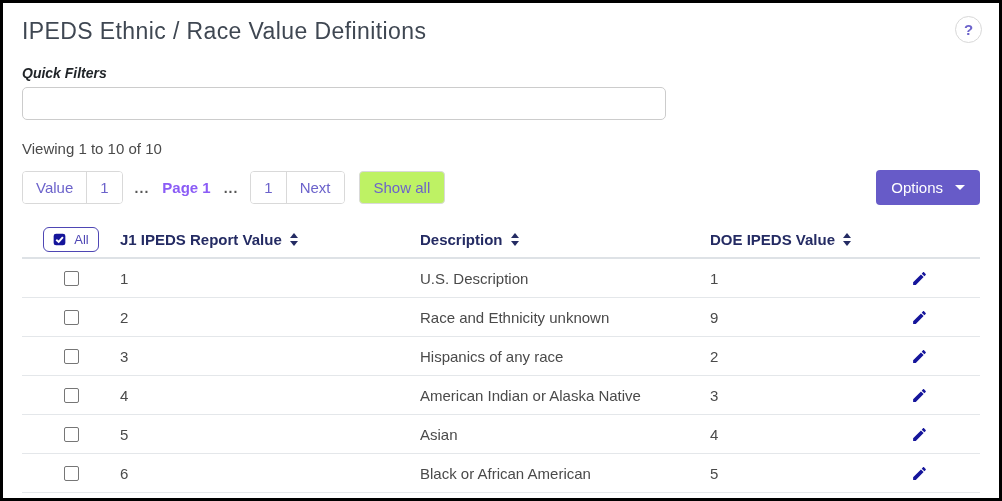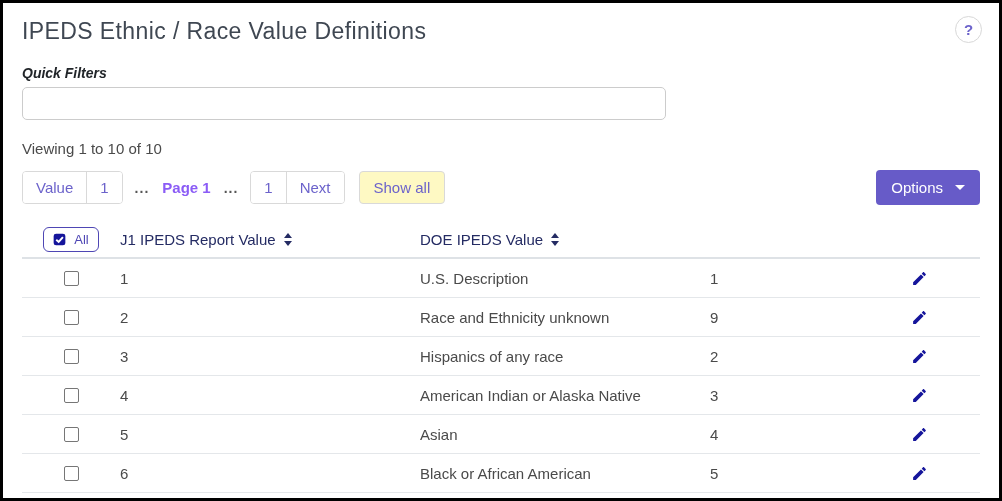--- a/index.html
+++ b/index.html
@@ -41,21 +41,21 @@
     background:#fff; cursor:pointer; line-height:19px;
   }
   .btn-cell + .btn-cell { border-left:1px solid #d9d9d9; }
   .ellipsis {
     margin:0 12px; font-size:14px; font-weight:700; color:#555;
     letter-spacing:1px; line-height:10px;
   }
   .page-label { font-size:15px; font-weight:700; color:#8b5cf6; margin:0 1px; }
   .show-all {
     margin-left:14px; padding:6px 14px; font-size:15px; color:var(--link-purple);
-    border:1px solid #d9d9d9; border-radius:4px; background:#fef9c3; cursor:pointer;
+    border:1px solid #d9d9d9; border-radius:4px; background:#bef264; cursor:pointer;
     line-height:19px;
   }
   .options-btn {
     margin-left:auto; background:var(--accent-purple); color:#fff;
     border:none; border-radius:4px; padding:9px 15px; font-size:15px;
     display:flex; align-items:center; gap:12px; cursor:pointer; line-height:17px;
   }
   .caret-down {
     width:0; height:0; display:inline-block;
     border-left:5px solid transparent; border-right:5px solid transparent;
@@ -71,21 +71,21 @@
     display:flex; align-items:center; height:39px;
     border-bottom:1px solid #e4e7ea;
     font-size:15px; color:var(--body-text);
   }
   .col-check { width:98px; display:flex; justify-content:center; }
   .col-value { width:300px; }
   .col-desc  { width:290px; }
   .col-doe   { width:170px; }
   .col-edit  { flex:1; display:flex; justify-content:flex-end; padding-right:52px; }
   .th {
-    font-size:15px; font-weight:400; color:var(--header-navy);
+    font-size:15px; font-weight:700; color:var(--header-navy);
     display:flex; align-items:center; cursor:pointer;
   }
   .sort-icon { display:inline-flex; flex-direction:column; gap:3px; margin-left:8px; }
   .sort-icon .tri-up {
     width:0;height:0;border-left:4px solid transparent;border-right:4px solid transparent;
     border-bottom:5px solid var(--header-navy);
   }
   .sort-icon .tri-down {
     width:0;height:0;border-left:4px solid transparent;border-right:4px solid transparent;
     border-top:5px solid var(--header-navy);
@@ -153,20 +153,29 @@
       </div>
       <div class="col-value">
         <span class="th">
           <span>J1 IPEDS Report Value</span>
           <span class="sort-icon">
               <span class="tri-up"></span>
               <span class="tri-down"></span>
             </span>
         </span>
       </div>
+      <div class="col-desc">
+        <span class="th">
+          <span>Description</span>
+          <span class="sort-icon">
+              <span class="tri-up"></span>
+              <span class="tri-down"></span>
+            </span>
+        </span>
+      </div>
       <div class="col-doe">
         <span class="th">
           <span>DOE IPEDS Value</span>
           <span class="sort-icon">
               <span class="tri-up"></span>
               <span class="tri-down"></span>
             </span>
         </span>
       </div>
       <div class="col-edit"></div>

